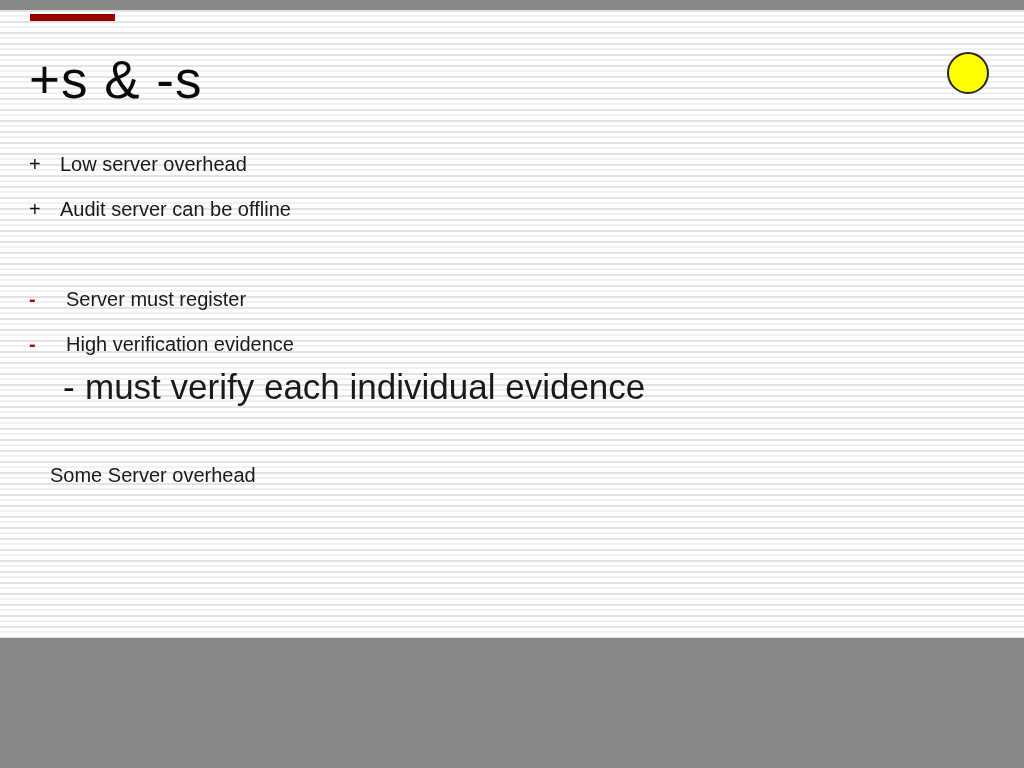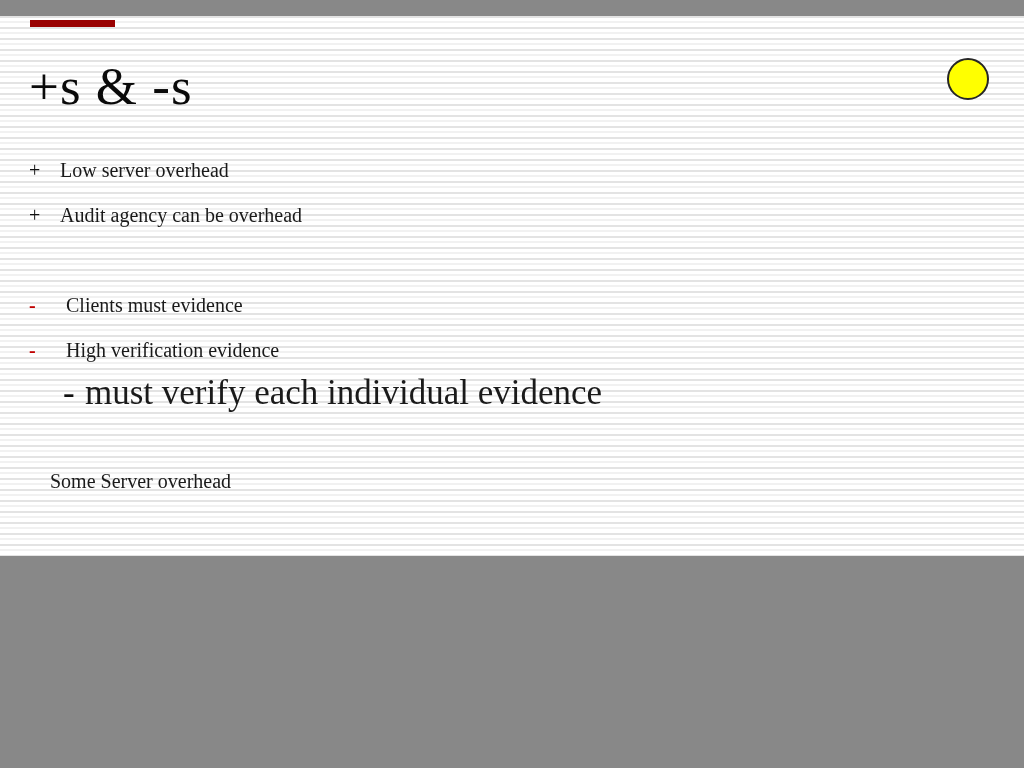--- a/index.html
+++ b/index.html
@@ -1,28 +1,28 @@
 <!DOCTYPE html>
 <html><head>
 <meta charset="utf-8">
 <style>
   html,body{margin:0;padding:0;background:#888;}
   .slide{
     position:relative;
-    width:1024px;height:540px;
-    margin:16px auto;
+    width:1024px;height:628px;
+    margin:10px auto;
     overflow:hidden;
     background-color:#ffffff;
     background-image:repeating-linear-gradient(
       to bottom,
       rgba(0,0,0,0.11) 0px, rgba(0,0,0,0.11) 2px,
       rgba(0,0,0,0)   2px, rgba(0,0,0,0)   5.5px,
       rgba(0,0,0,0.055) 5.5px, rgba(0,0,0,0.055) 7px,
       rgba(0,0,0,0)   7px, rgba(0,0,0,0)   11px);
-    font-family:Liberation Serif, serif;
+    font-family:Liberation Sans, sans-serif;
     color:#1a1a1a;
   }
   .top-bar{
     position:absolute;left:30px;top:4px;
     width:85px;height:7px;
     background:#990000;
   }
   .title{
     position:absolute;left:29px;top:40px;
     margin:0;
@@ -87,25 +87,25 @@
 
   <h1 class="title">+s &amp; -s</h1>
 
   <div class="circle"></div>
 
   <div class="line plus l1">
     <span class="marker">+</span><span class="text">Low server overhead</span>
   </div>
 
   <div class="line plus l2">
-    <span class="marker">+</span><span class="text">Audit agency can be overhead</span>
+    <span class="marker">+</span><span class="text">Audit server can be offline</span>
   </div>
 
   <div class="line minus l3">
-    <span class="marker">-</span><span class="text">Clients must evidence</span>
+    <span class="marker">-</span><span class="text">Server must register</span>
   </div>
 
   <div class="line minus l4">
     <span class="marker">-</span><span class="text">High verification evidence</span>
   </div>
 
   <div class="line sub l5">
     <span class="marker">-</span><span class="text">must verify each individual evidence</span>
   </div>
 

